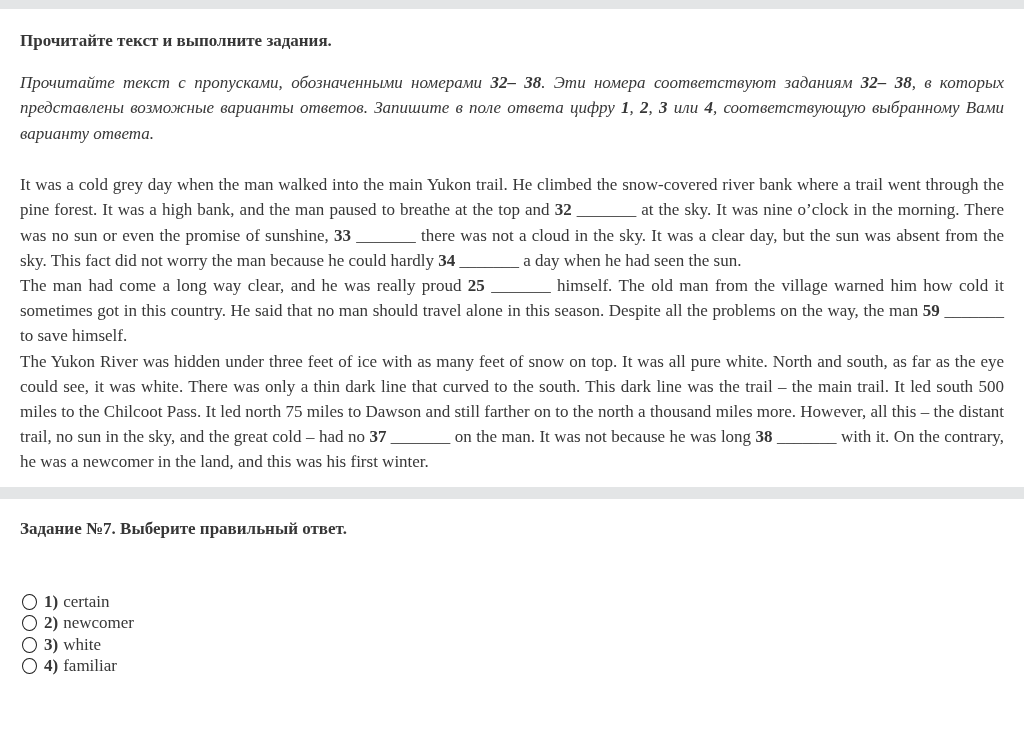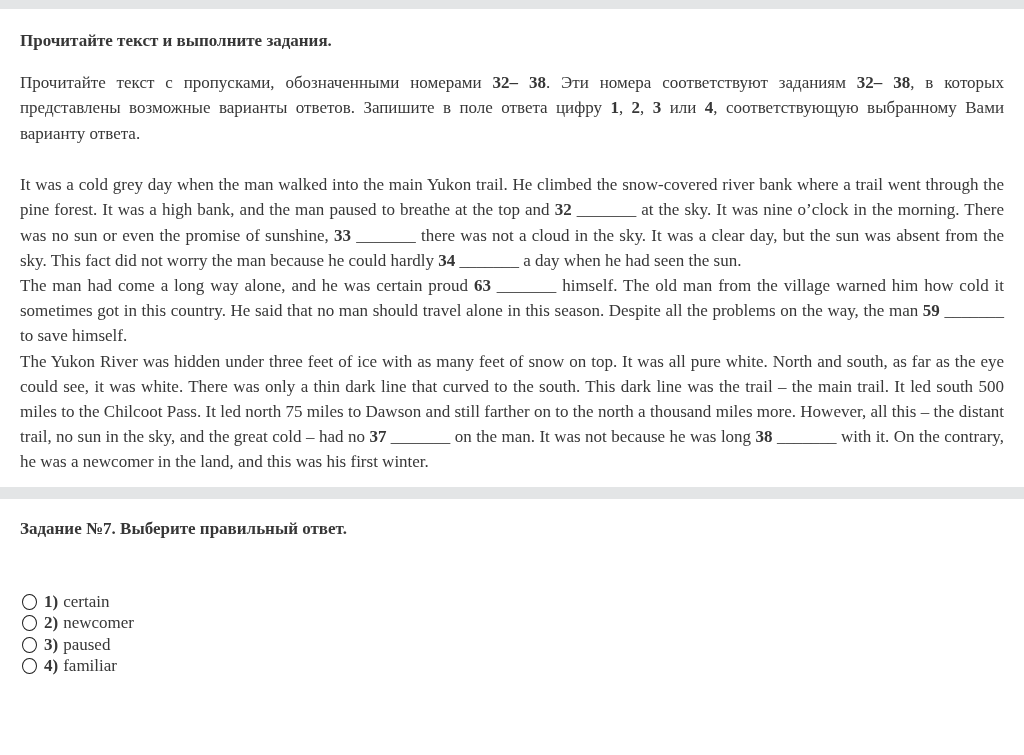--- a/index.html
+++ b/index.html
@@ -25,20 +25,21 @@
     margin-top: 19px;
     font-size: 17px;
     line-height: 26px;
     font-weight: bold;
     color: #373737;
   }
 
   .instruction-italic {
     margin-top: 16px;
     font-size: 17px;
+    font-style: italic;
     line-height: 25.4px;
     text-align: justify;
   }
 
   .text-title {
     margin-top: 27px;
     font-size: 17px;
     font-weight: bold;
     line-height: 22px;
   }
@@ -101,21 +102,21 @@
 <div class="topbar" style="background: rgb(227, 229, 230);"></div>
 
 <div class="content">
   <div class="instruction-heading">Прочитайте текст и выполните задания.</div>
 
   <p class="instruction-italic"><span>Прочитайте текст с пропусками, обозначенными номерами </span><span class="b">32– 38</span><span>. Эти номера соответствуют заданиям </span><span class="b">32– 38</span><span>, в которых представлены возможные варианты ответов. Запишите в поле ответа цифру </span><span class="b">1</span><span>, </span><span class="b">2</span><span>, </span><span class="b">3</span><span> или </span><span class="b">4</span><span>, соответствующую выбранному Вами варианту ответа.</span></p>
 
 
   <div class="reading-text">
     <p><span>It was a cold grey day when the man walked into the main Yukon trail. He climbed the snow-covered river bank where a trail went through the pine forest. It was a high bank, and the man paused to breathe at the top and </span><span class="b">32</span><span> _______ at the sky. It was nine o’clock in the morning. There was no sun or even the promise of sunshine, </span><span class="b">33</span><span> _______ there was not a cloud in the sky. It was a clear day, but the sun was absent from the sky. This fact did not worry the man because he could hardly </span><span class="b">34</span><span> _______ a day when he had seen the sun.</span></p>
-    <p><span>The man had come a long way alone, and he was certain proud </span><span class="b">63</span><span> _______ himself. The old man from the village warned him how cold it sometimes got in this country. He said that no man should travel alone in this season. Despite all the problems on the way, the man </span><span class="b">59</span><span> _______ to save himself.</span></p>
+    <p><span>The man had come a long way clear, and he was really proud </span><span class="b">25</span><span> _______ himself. The old man from the village warned him how cold it sometimes got in this country. He said that no man should travel alone in this season. Despite all the problems on the way, the man </span><span class="b">59</span><span> _______ to save himself.</span></p>
     <p><span>The Yukon River was hidden under three feet of ice with as many feet of snow on top. It was all pure white. North and south, as far as the eye could see, it was white. There was only a thin dark line that curved to the south. This dark line was the trail – the main trail. It led south 500 miles to the Chilcoot Pass. It led north 75 miles to Dawson and still farther on to the north a thousand miles more. However, all this – the distant trail, no sun in the sky, and the great cold – had no </span><span class="b">37</span><span> _______ on the man. It was not because he was long </span><span class="b">38</span><span> _______ with it. On the contrary, he was a newcomer in the land, and this was his first winter.</span></p>
   </div>
 </div>
 
 <div class="divider" style="background: rgb(227, 229, 230);"></div>
 
 <div class="content">
   <div class="task-heading">Задание №7. Выберите правильный ответ.</div>
 
   <div class="options">
@@ -128,21 +129,21 @@
 
     <div class="option-row">
       <span class="radio"></span>
       <span class="option-number">2)</span>
       <span class="option-label">newcomer</span>
     </div>
 
     <div class="option-row">
       <span class="radio"></span>
       <span class="option-number">3)</span>
-      <span class="option-label">paused</span>
+      <span class="option-label">white</span>
     </div>
 
     <div class="option-row">
       <span class="radio"></span>
       <span class="option-number">4)</span>
       <span class="option-label">familiar</span>
     </div>
 
   </div>
 </div>

